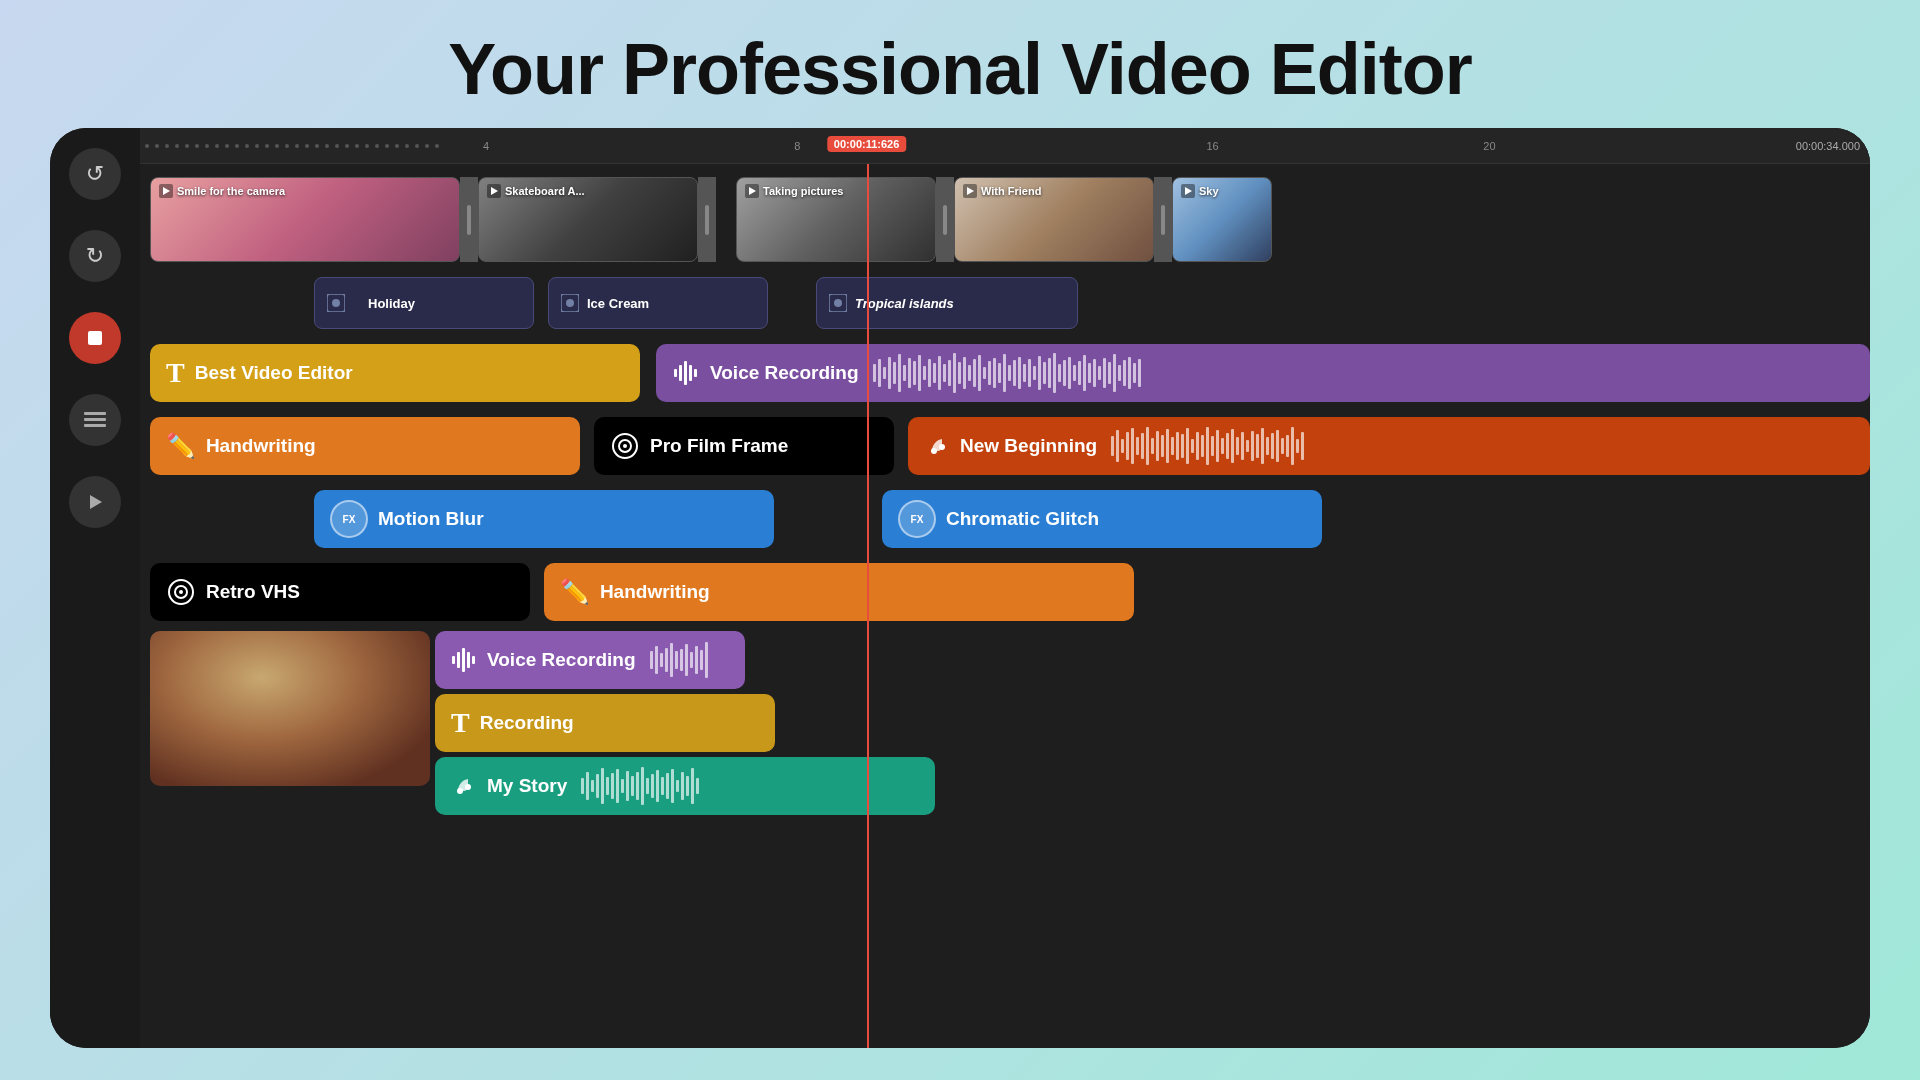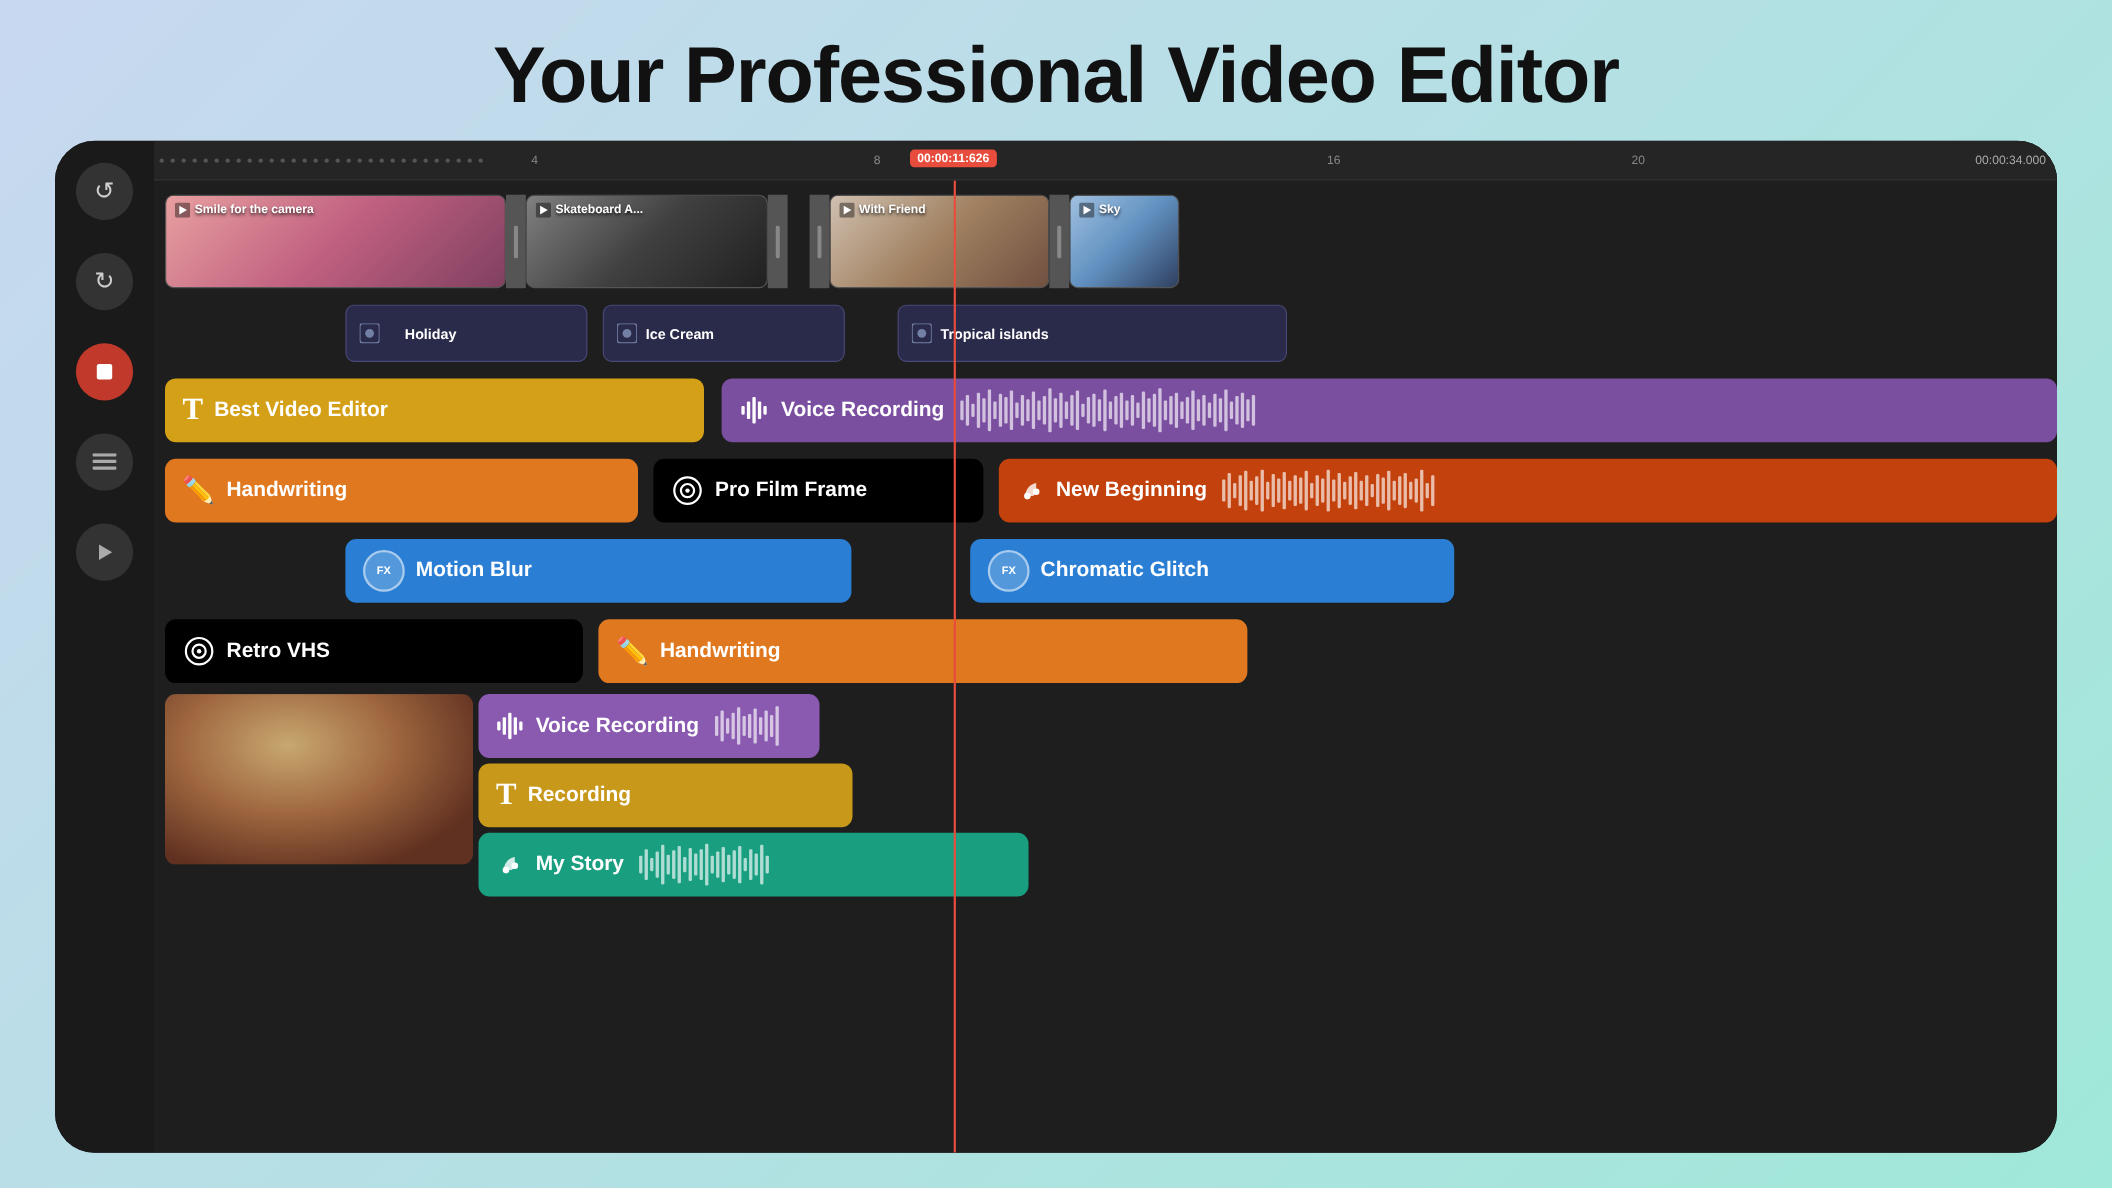--- a/index.html
+++ b/index.html
@@ -406,20 +406,29 @@
           </div>
         </div>
         <div class="clip-handle">
           <svg width="4" height="30" viewBox="0 0 4 30">
               <rect width="4" height="30" rx="2" fill="#888"></rect>
             </svg>
         </div>
 
         <div style="width:20px; flex-shrink:0;"></div>
 
+        <div class="video-clip clip-taking" style="width:200px;">
+          <div class="video-clip-label">
+            <svg width="14" height="14" viewBox="0 0 14 14">
+                <rect width="14" height="14" rx="2" fill="rgba(0,0,0,0.4)"></rect>
+                <polygon points="4,3 11,7 4,11" fill="white"></polygon>
+              </svg>
+            <span>Taking pictures</span>
+          </div>
+        </div>
         <div class="clip-handle">
           <svg width="4" height="30" viewBox="0 0 4 30">
               <rect width="4" height="30" rx="2" fill="#888"></rect>
             </svg>
         </div>
 
         <div class="video-clip clip-friend" style="width:200px;">
           <div class="video-clip-label">
             <svg width="14" height="14" viewBox="0 0 14 14">
                 <rect width="14" height="14" rx="2" fill="rgba(0,0,0,0.4)"></rect>
@@ -456,21 +465,21 @@
         </div>
         <div style="width:6px;"></div>
         <div class="media-clip ice-cream" style="width:220px;">
           <svg width="18" height="18" viewBox="0 0 18 18" class="clip-icon">
               <rect width="18" height="18" rx="3" fill="none" stroke="#7a8ab0" stroke-width="1.5"></rect>
               <circle cx="9" cy="9" r="4" fill="#7a8ab0"></circle>
             </svg>
           <span>Ice Cream</span>
         </div>
         <div style="width:40px;"></div>
-        <div class="media-clip tropical" style="width:354px;">
+        <div class="media-clip tropical" style="width:262px;font-style:italic;">
           <svg width="18" height="18" viewBox="0 0 18 18" class="clip-icon">
               <rect width="18" height="18" rx="3" fill="none" stroke="#7a8ab0" stroke-width="1.5"></rect>
               <circle cx="9" cy="9" r="4" fill="#7a8ab0"></circle>
             </svg>
           <span>Tropical islands</span>
         </div>
       </div>
 
       <div class="track-row">
 

